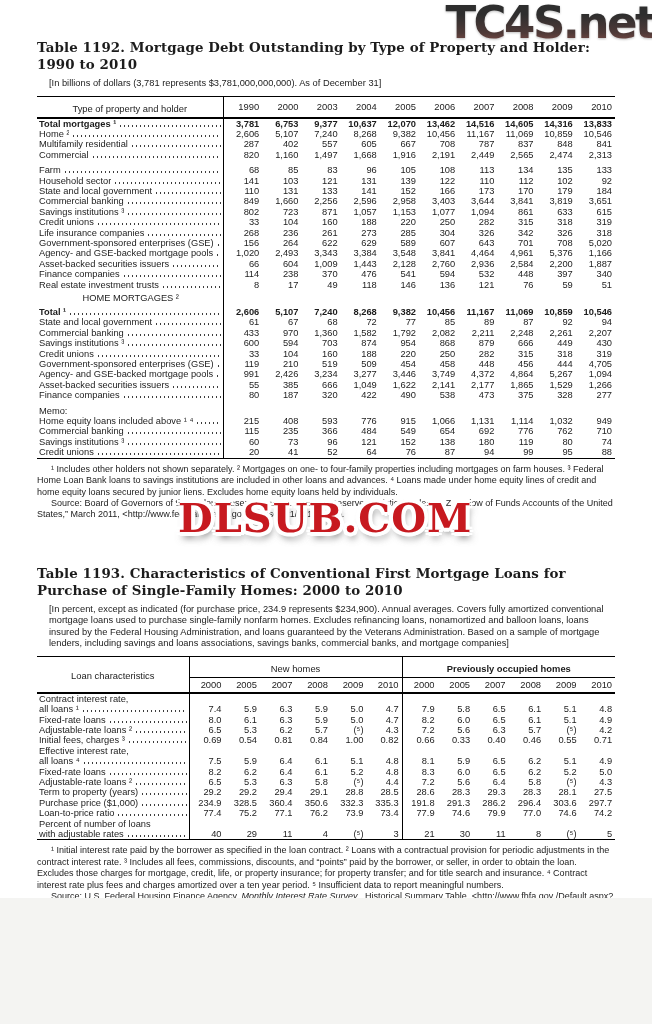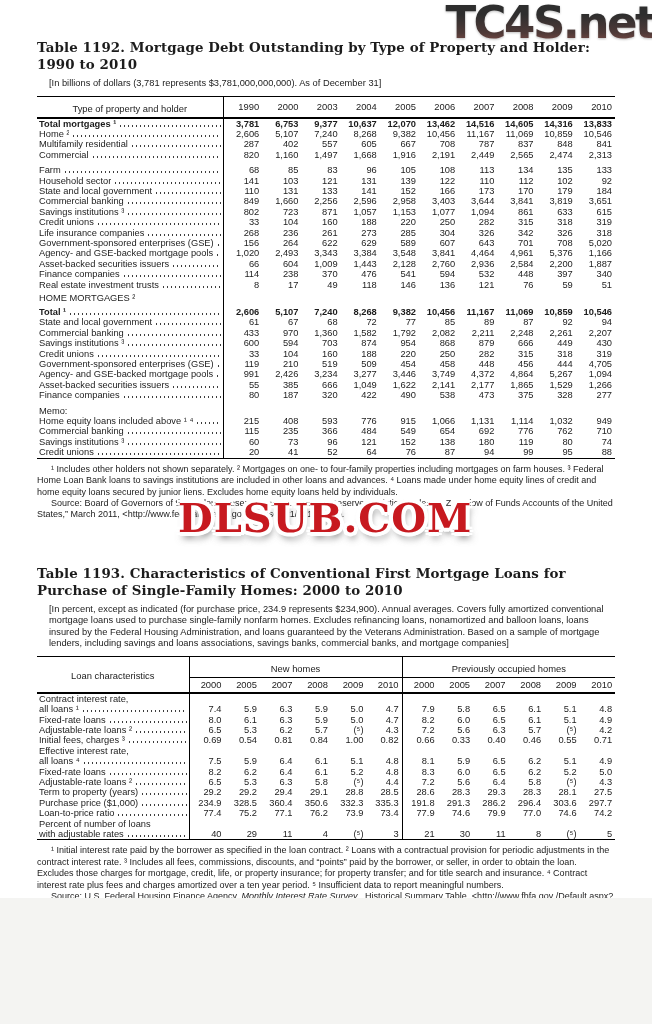--- a/index.html
+++ b/index.html
@@ -14,31 +14,31 @@
   .t2-title{padding-top:44px;}
   .bracket-note{font-size:9.3px;line-height:11.5px;margin-top:5px;color:#222;margin-left:12px;}
 
   
   table{border-collapse:collapse;table-layout:fixed;width:578px;margin-top:6px;
         border-top:1px solid #000;border-bottom:1.5px solid #000;}
   thead th{font-weight:normal;font-size:9.4px;padding:6px 0 3px;border-bottom:2px solid #000;}
   th.label-h{border-right:1px solid #000;text-align:center;vertical-align:middle;}
   th.grp{border-bottom:1px solid #000;}
   th.grp2,td.group-end,th.year.group-end{border-right:0;}
-  th.grp2{border-left:1px solid #000;}
+  th.grp2{border-left:1px solid #000;font-weight:bold;}
   th.year{padding:1px 3px 2px 0;text-align:right;}
   tbody td{font-size:9.3px;line-height:10.4px;padding:0;vertical-align:bottom;}
   td.label{border-right:1px solid #000;}
   td.num{text-align:right;padding-right:3px;white-space:nowrap;}
   td.group-end{border-right:1px solid #000;}
   tr.spacer td{height:5px;}
   tr.section-row td{height:17px;vertical-align:middle;}
   td.label .lblwrap{display:flex;min-width:0;padding-left:2px;}
   td.label .lbl{white-space:nowrap;overflow:hidden;}
-  td.label.section-td .lblwrap{justify-content:flex-start;}
+  td.label.section-td .lblwrap{justify-content:center;}
   .bold{font-weight:bold;}
   .ind1 .lblwrap{padding-left:12px;}
   .ind2 .lblwrap{padding-left:22px;}
   .dots{flex:1 1 auto;min-width:4px;margin:0 2px 0 3px;
         background:radial-gradient(circle at 1.5px 7.2px,#3c3c3c .8px,transparent 1.05px);
         background-size:4px 10.4px;background-repeat:repeat-x;}
 
   
   .fnotes{font-size:9px;line-height:11.4px;margin-top:5px;color:#222;}
   .fnotes p{margin:0;text-indent:14px;}

